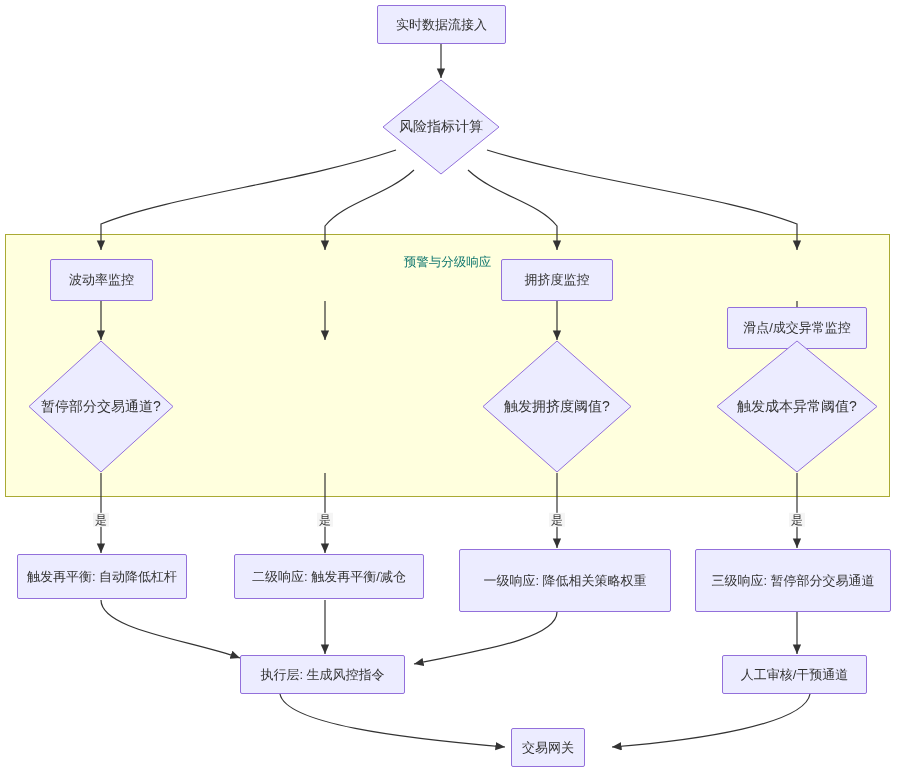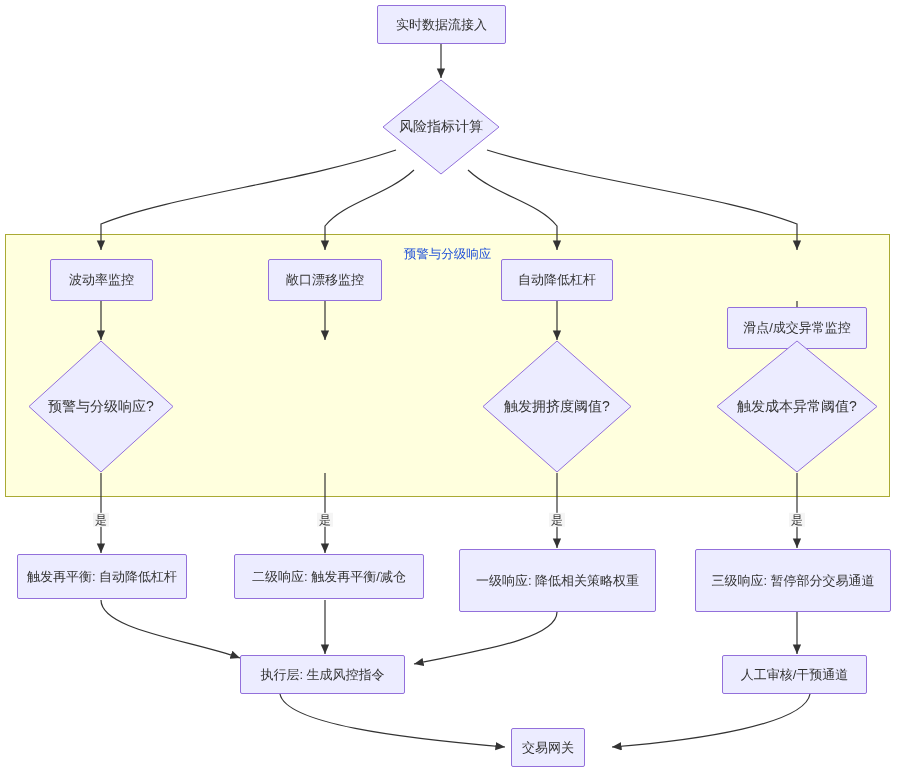--- a/index.html
+++ b/index.html
@@ -26,26 +26,26 @@
     pointer-events: none;
   }
   .subgraph {
     position: absolute;
     background: #ffffde;
     border: 1px solid #aaaa33;
     box-sizing: border-box;
   }
   .subgraph-label {
     position: absolute;
-    top: 12px;
+    top: 20px;
     left: 0;
     width: 100%;
     text-align: center;
     font-size: 12.5px;
-    color: #1d4ed8;
+    color: #0f766e;
     line-height: 1.2;
   }
   .node {
     position: absolute;
     box-sizing: border-box;
     display: flex;
     align-items: center;
     justify-content: center;
     text-align: center;
     font-size: 13px;
@@ -150,37 +150,34 @@
     <svg class="diamond-shape" viewBox="0 0 118 96" preserveAspectRatio="none" xmlns="http://www.w3.org/2000/svg">
       <polygon points="59,1 117,48 59,95 1,48" fill="#ececff" stroke="#9370db" stroke-width="1"></polygon>
     </svg>
     <div class="diamond-text">风险指标计算</div>
   </div>
 
   <div class="node rect" style="left:50px; top:259px; width:103px; height:42px;">
     <span class="node-text">波动率监控</span>
   </div>
 
-  <div class="node rect" style="left:268px; top:259px; width:114px; height:42px;">
-    <span class="node-text">敞口漂移监控</span>
-  </div>
 
   <div class="node rect" style="left:501px; top:259px; width:112px; height:42px;">
-    <span class="node-text">自动降低杠杆</span>
+    <span class="node-text">拥挤度监控</span>
   </div>
 
   <div class="node rect" style="left:727px; top:259px; width:140px; height:42px;margin-top:48px;">
     <span class="node-text">滑点/成交异常监控</span>
   </div>
 
   <div class="diamond-wrap" style="left:28px; top:340px; width:146px; height:133px;">
     <svg class="diamond-shape" viewBox="0 0 146 133" preserveAspectRatio="none" xmlns="http://www.w3.org/2000/svg">
       <polygon points="73,1 145,66.5 73,132 1,66.5" fill="#ececff" stroke="#9370db" stroke-width="1"></polygon>
     </svg>
-    <div class="diamond-text">预警与分级响应?</div>
+    <div class="diamond-text">暂停部分交易通道?</div>
   </div>
 
 
   <div class="diamond-wrap" style="left:482px; top:340px; width:150px; height:133px;">
     <svg class="diamond-shape" viewBox="0 0 150 133" preserveAspectRatio="none" xmlns="http://www.w3.org/2000/svg">
       <polygon points="75,1 149,66.5 75,132 1,66.5" fill="#ececff" stroke="#9370db" stroke-width="1"></polygon>
     </svg>
     <div class="diamond-text">触发拥挤度阈值?</div>
   </div>
 
@@ -197,21 +194,21 @@
   <div class="edge-label" style="left:797px; top:520px;">是</div>
 
   <div class="node rect" style="left:17px; top:554px; width:170px; height:45px;">
     <span class="node-text">触发再平衡: 自动降低杠杆</span>
   </div>
 
   <div class="node rect" style="left:234px; top:554px; width:190px; height:45px;">
     <span class="node-text">二级响应: 触发再平衡/减仓</span>
   </div>
 
-  <div class="node rect" style="left:459px; top:549px; width:197px; height:63px; padding:8px 10px;">
+  <div class="node rect" style="left:459px; top:549px; width:212px; height:63px; padding:8px 10px;">
     <span class="node-text">一级响应: 降低相关策略权重</span>
   </div>
 
   <div class="node rect" style="left:695px; top:549px; width:196px; height:63px; padding:21px 10px;">
     <span class="node-text">三级响应: 暂停部分交易通道</span>
   </div>
 
   <div class="node rect" style="left:240px; top:655px; width:165px; height:39px;">
     <span class="node-text">执行层: 生成风控指令</span>
   </div>

